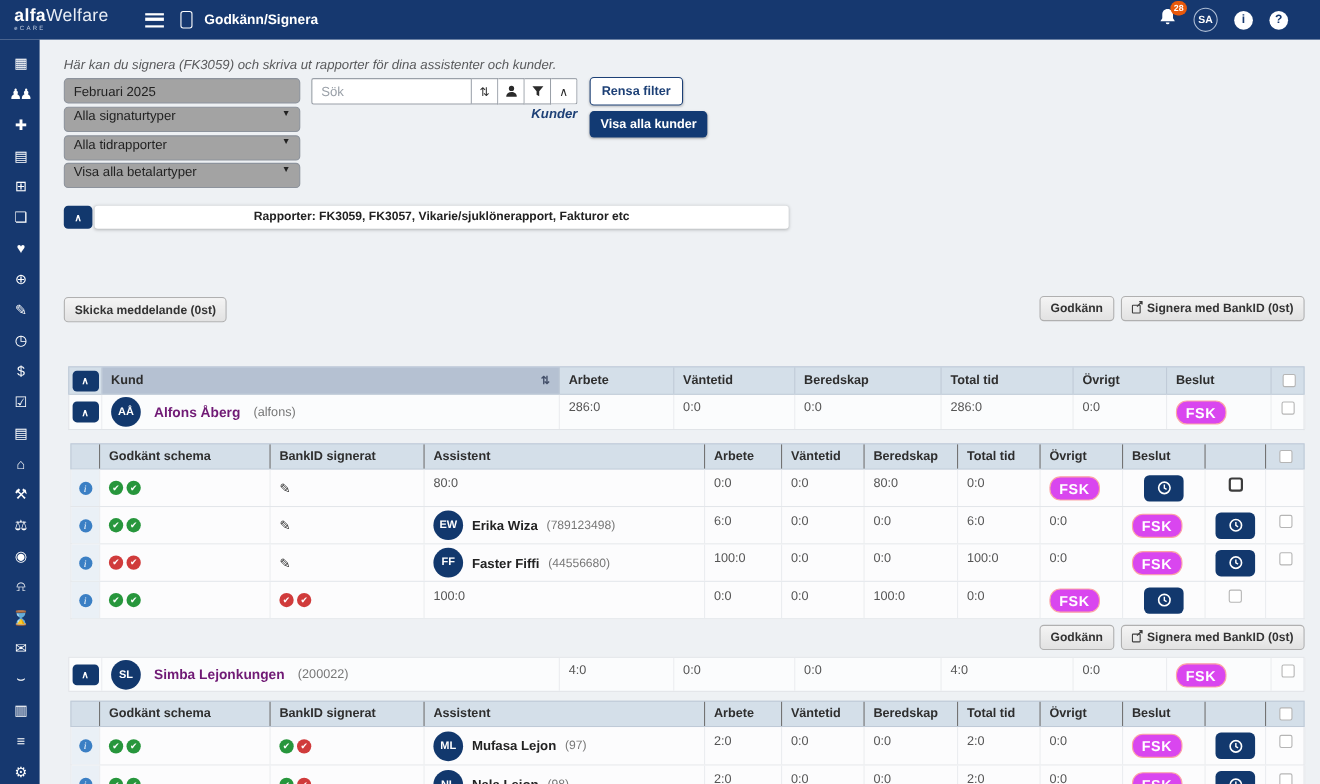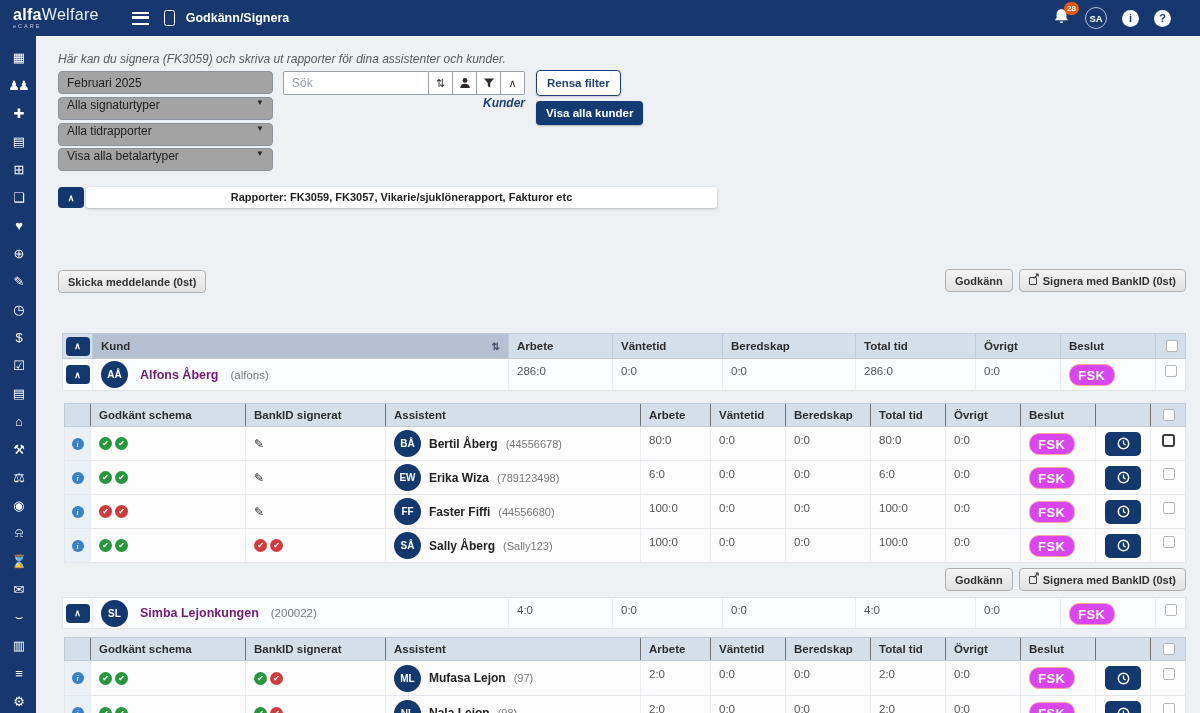--- a/index.html
+++ b/index.html
@@ -277,25 +277,20 @@
       <div class="info-cell">
           <span class="info-dot">i</span>
         </div>
       <div class="ico-cell">
           <span class="st check-green">✔</span>
           <span class="st check-green">✔</span>
         </div>
       <div class="ico-cell">
           <span class="pencil-ico">✎</span>
         </div>
-      <div class="asst-cell">
-          <span class="avatar">BÅ</span>
-          <span class="asst-name">Bertil Åberg</span>
-          <span class="asst-id">(44556678)</span>
-        </div>
       <div class="val">80:0</div>
       <div class="val">0:0</div>
       <div class="val">0:0</div>
       <div class="val">80:0</div>
       <div class="val">0:0</div>
       <div class="pill-cell"><span class="pill">FSK</span></div>
       <div class="clock-cell">
           <button class="clock-btn">
             <svg width="13" height="13" viewBox="0 0 14 14">
               <circle cx="7" cy="7" r="5.6" fill="none" stroke="#fff" stroke-width="1.6"></circle>
@@ -382,25 +377,20 @@
       <div class="info-cell">
           <span class="info-dot">i</span>
         </div>
       <div class="ico-cell">
           <span class="st check-green">✔</span>
           <span class="st check-green">✔</span>
         </div>
       <div class="ico-cell">
           <span class="st check-red">✔</span>
           <span class="st check-red">✔</span>
-        </div>
-      <div class="asst-cell">
-          <span class="avatar">SÅ</span>
-          <span class="asst-name">Sally Åberg</span>
-          <span class="asst-id">(Sally123)</span>
         </div>
       <div class="val">100:0</div>
       <div class="val">0:0</div>
       <div class="val">0:0</div>
       <div class="val">100:0</div>
       <div class="val">0:0</div>
       <div class="pill-cell"><span class="pill">FSK</span></div>
       <div class="clock-cell">
           <button class="clock-btn">
             <svg width="13" height="13" viewBox="0 0 14 14">

